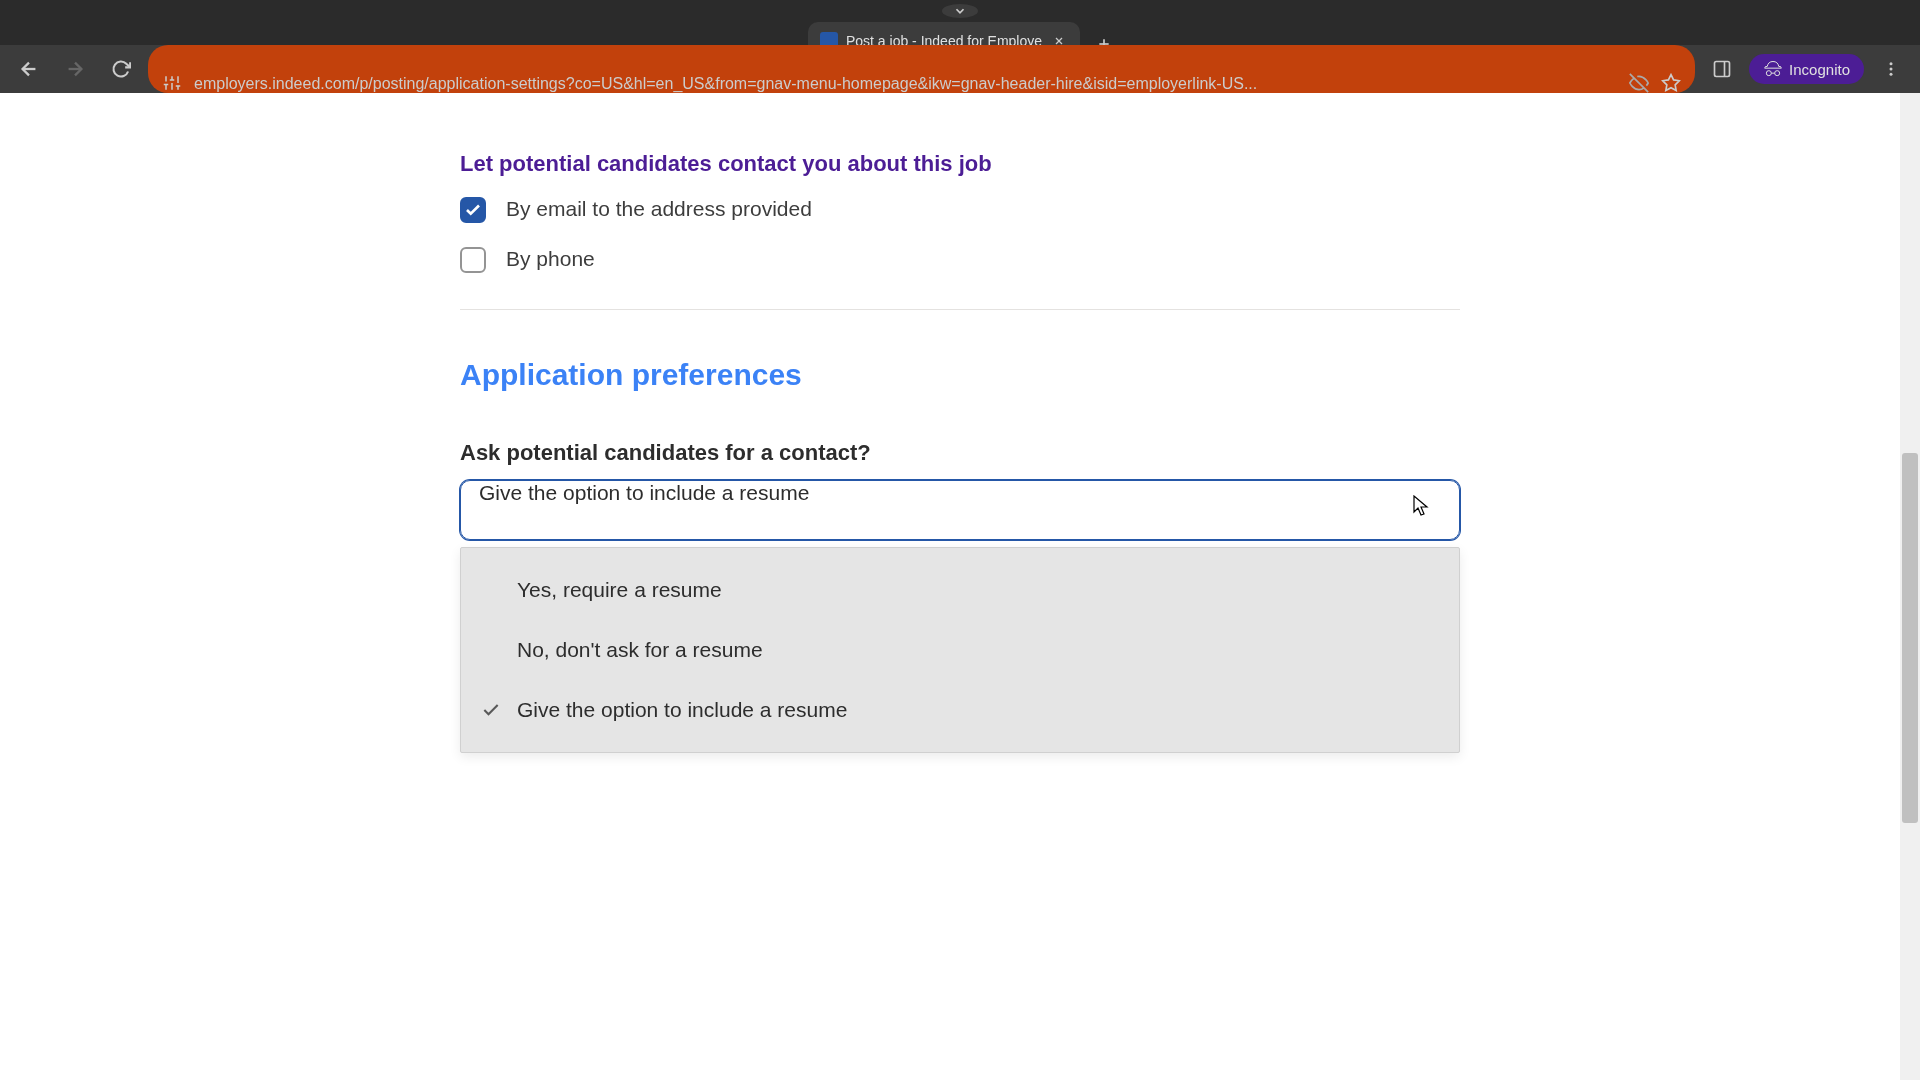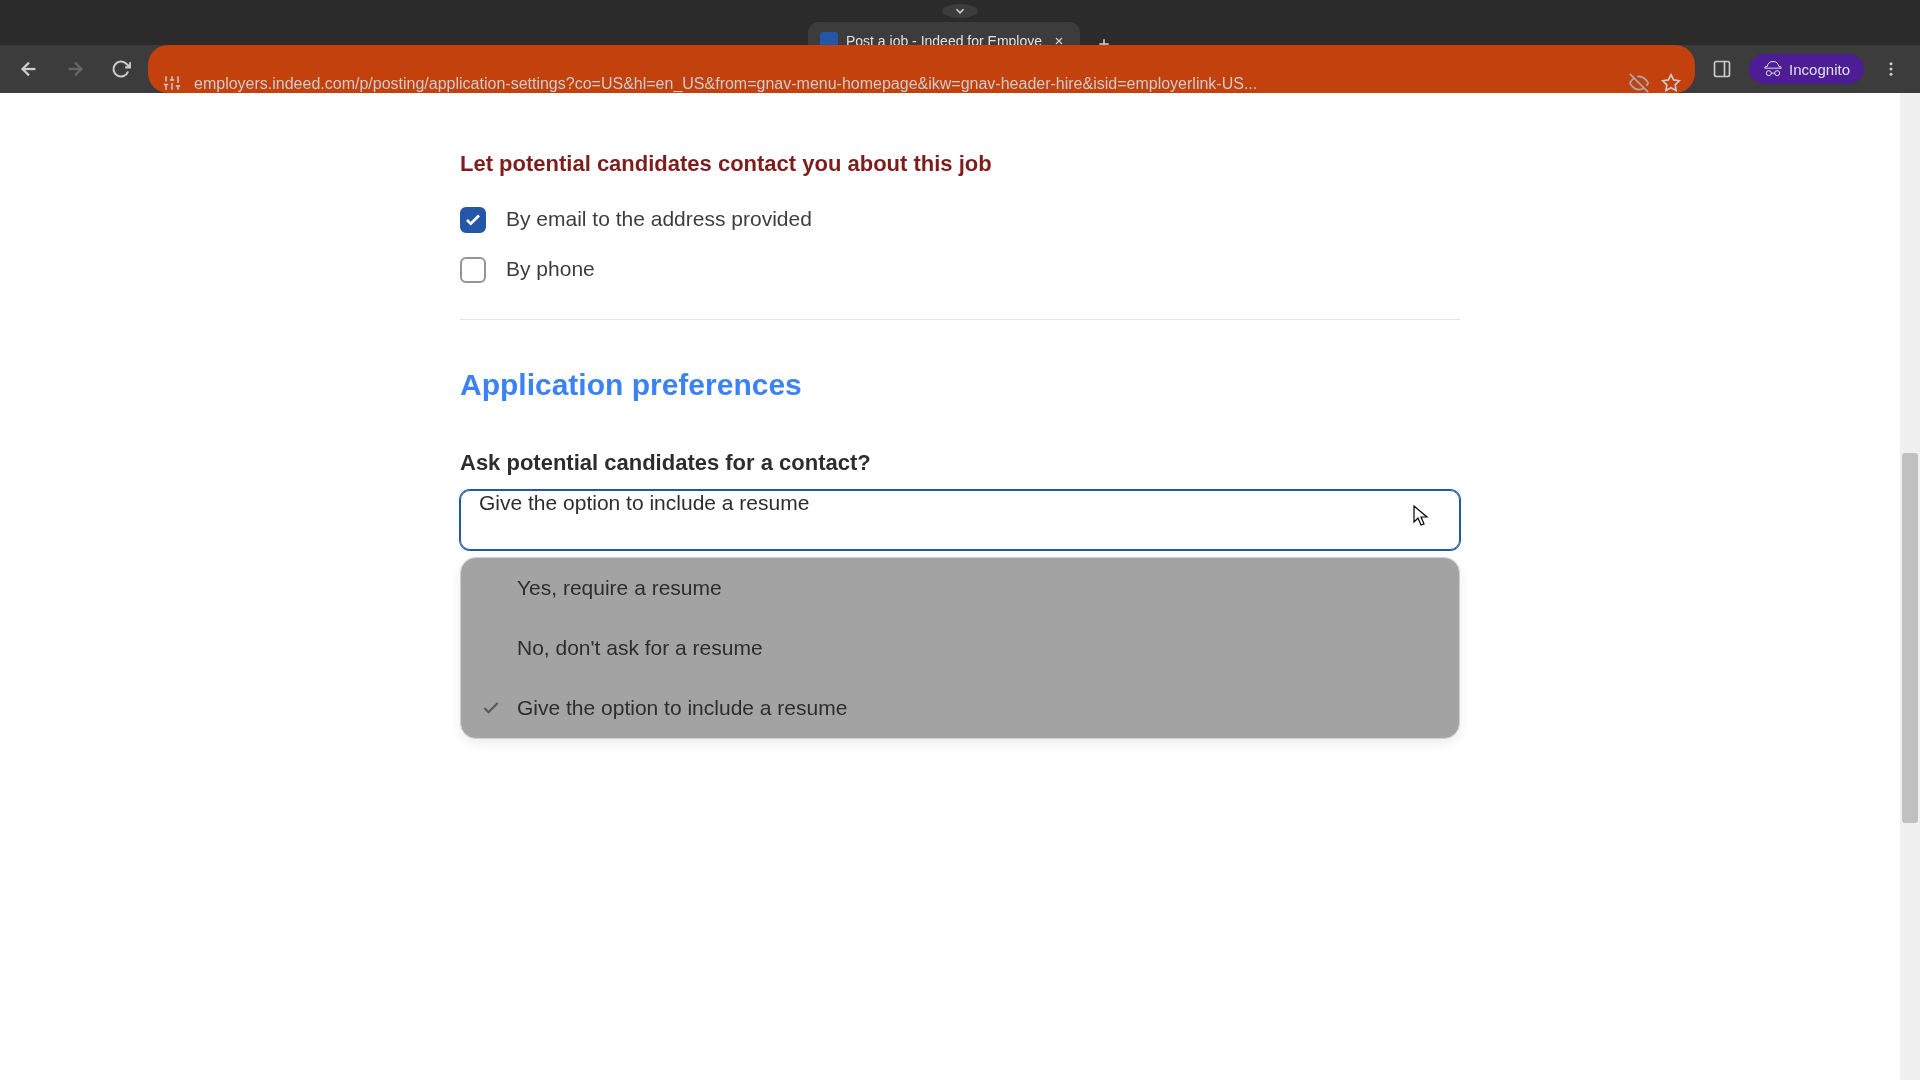--- a/index.html
+++ b/index.html
@@ -26,42 +26,42 @@
 .addr-text { flex: 1; white-space: nowrap; overflow: hidden; text-overflow: ellipsis; }
 .incognito-badge { display: flex; align-items: center; gap: 6px; background: #4c1d95; padding: 6px 14px; border-radius: 18px; color: #e0e0e0; font-size: 15px; }
 
 
 .viewport { position: relative; height: 987px; overflow: hidden; }
 .scrollbar-track { position: absolute; right: 0; top: 0; width: 20px; height: 100%; background: #f0f0f0; }
 .scrollbar-thumb { position: absolute; right: 2px; width: 16px; background: #c0c0c0; border-radius: 3px; top: 360px; height: 370px; }
 
 .page-content { width: 1000px; margin: 0 auto; padding: 58px 0 0 0; color: #2d2d2d; position: relative; }
 
-.section-label { font-size: 22px; font-weight: 700; color: #7f1d1d; margin-bottom: 30px; }
+.section-label { font-size: 22px; font-weight: 700; color: #4c1d95; margin-bottom: 20px; }
 
 .checkbox-row { display: flex; align-items: flex-start; gap: 20px; margin-bottom: 24px; }
 .checkbox { width: 26px; height: 26px; border: 2px solid #949494; border-radius: 6px; display: flex; align-items: center; justify-content: center; flex-shrink: 0; }
 .checkbox.checked { background: #2557a7; border-color: #2557a7; }
 .checkbox.checked svg { display: block; }
 .checkbox svg { display: none; }
 .checkbox-label { font-size: 21px; color: #3d3d3d; }
 
 .divider { border: none; border-top: 1px solid #e4e2e0; margin: 36px 0 48px 0; }
 
 .section-heading { font-size: 30px; font-weight: 800; color: #3b82f6; margin-bottom: 48px; }
 
 .field-label { font-size: 22px; font-weight: 700; color: #2d2d2d; margin-bottom: 14px; }
 .required { color: #d93025; }
 
 .select-box { position: relative; border: 1.5px solid #949494; border-radius: 10px; height: 60px; display: flex; align-items: flex-start; padding: 0 18px; font-size: 21px; color: #2d2d2d; cursor: pointer; }
 .select-box.focused { border-color: #2557a7; box-shadow: 0 0 0 1px #2557a7; }
 .select-value { flex: 1; }
 .select-chevron { width: 20px; height: 20px; display: flex; align-items: center; justify-content: center; color: #595959; }
 
-.dropdown-panel { position: absolute; top: 66px; left: -1px; right: -1px; background: #a3a3a3; border: 1px solid #d0d0d0; border-radius: 16px; box-shadow: 0 4px 12px rgba(0,0,0,0.08); z-index: 20; padding: 0 0; }
+.dropdown-panel { position: absolute; top: 66px; left: -1px; right: -1px; background: #e5e5e5; border: 1px solid #d0d0d0; border-radius: 2px; box-shadow: 0 4px 12px rgba(0,0,0,0.08); z-index: 20; padding: 12px 0; }
 .dropdown-option { display: flex; align-items: center; height: 60px; padding: 0 18px; font-size: 21px; color: #2d2d2d; gap: 14px; cursor: pointer; }
 .option-check { width: 24px; display: flex; align-items: center; justify-content: center; color: #595959; flex-shrink: 0; }
 .option-check.hidden { visibility: hidden; }
 
 .cursor-arrow { position: absolute; width: 16px; height: 22px; pointer-events: none; z-index: 100; }
 
 .hire-section { margin-top: 64px; }
 .hire-heading { font-size: 28px; font-weight: 800; margin-bottom: 48px; }
 
 </style>

